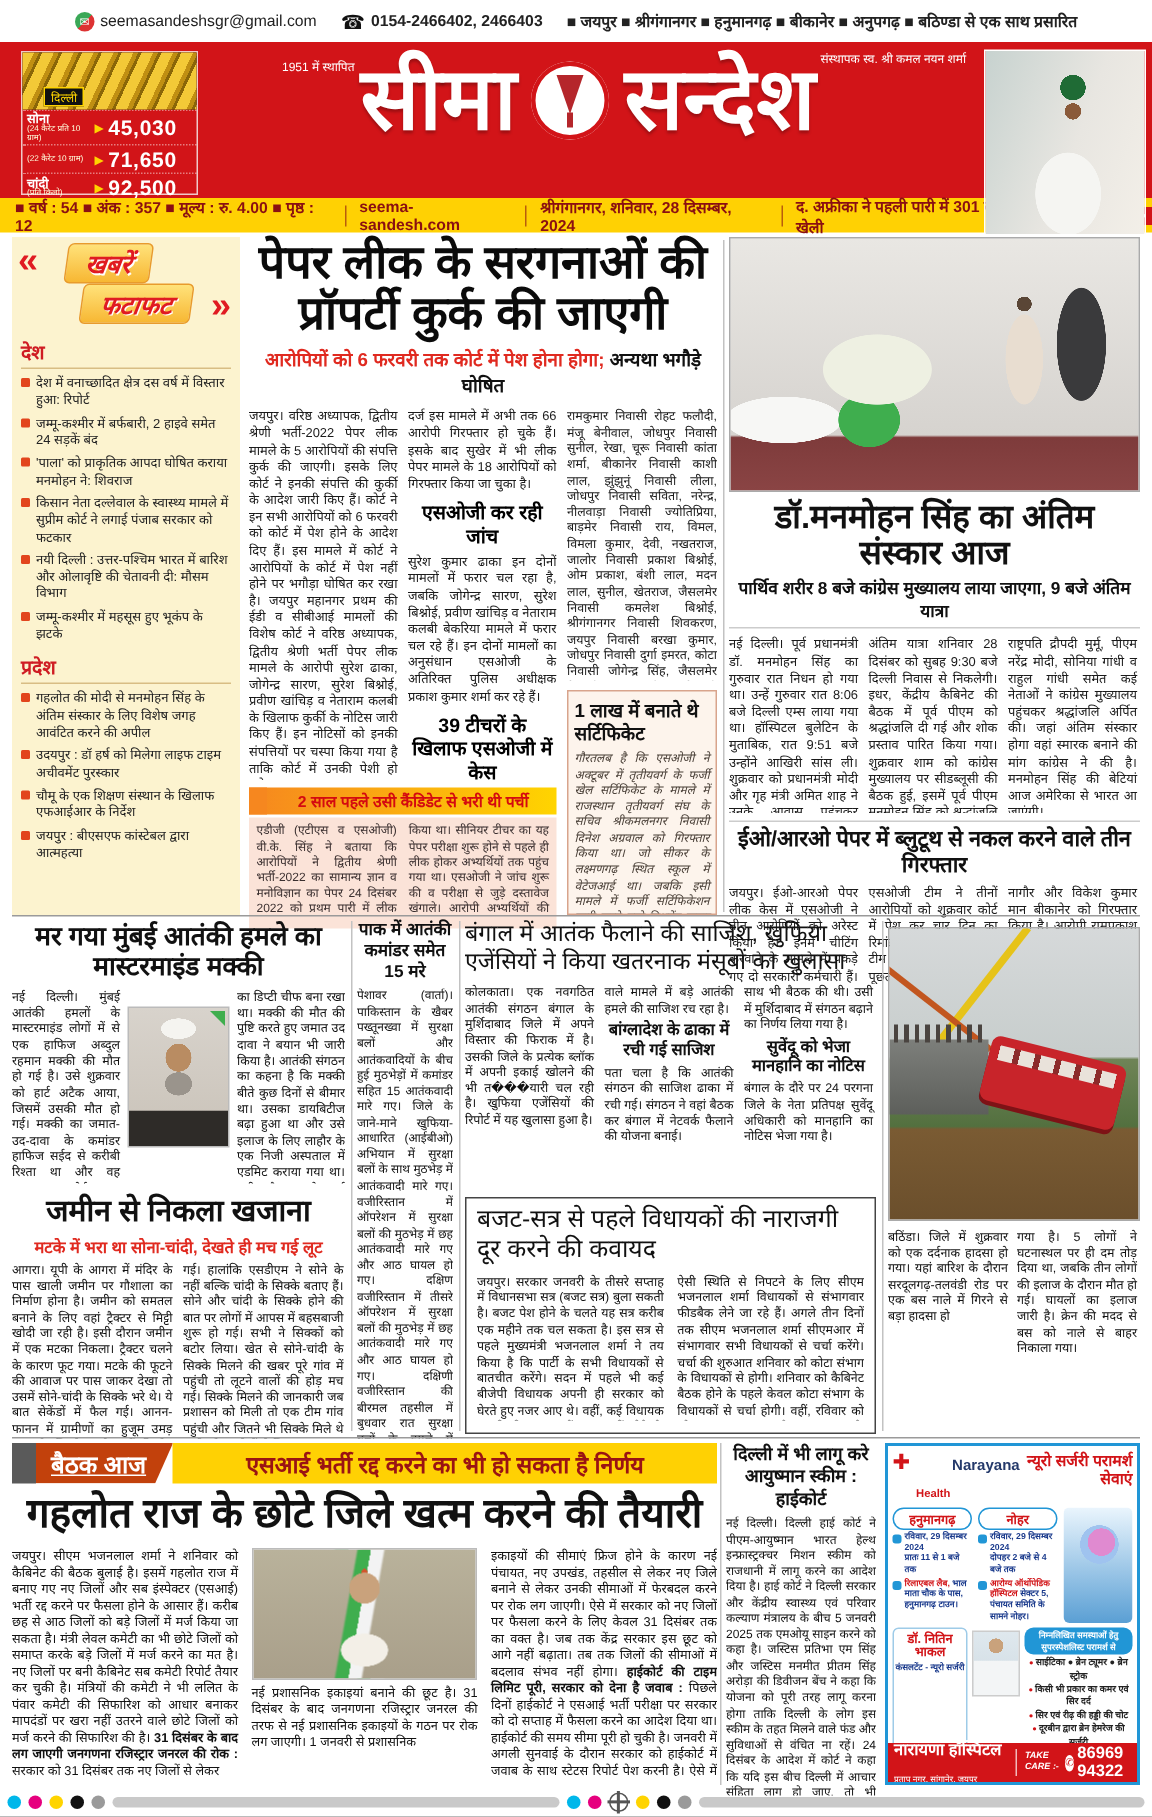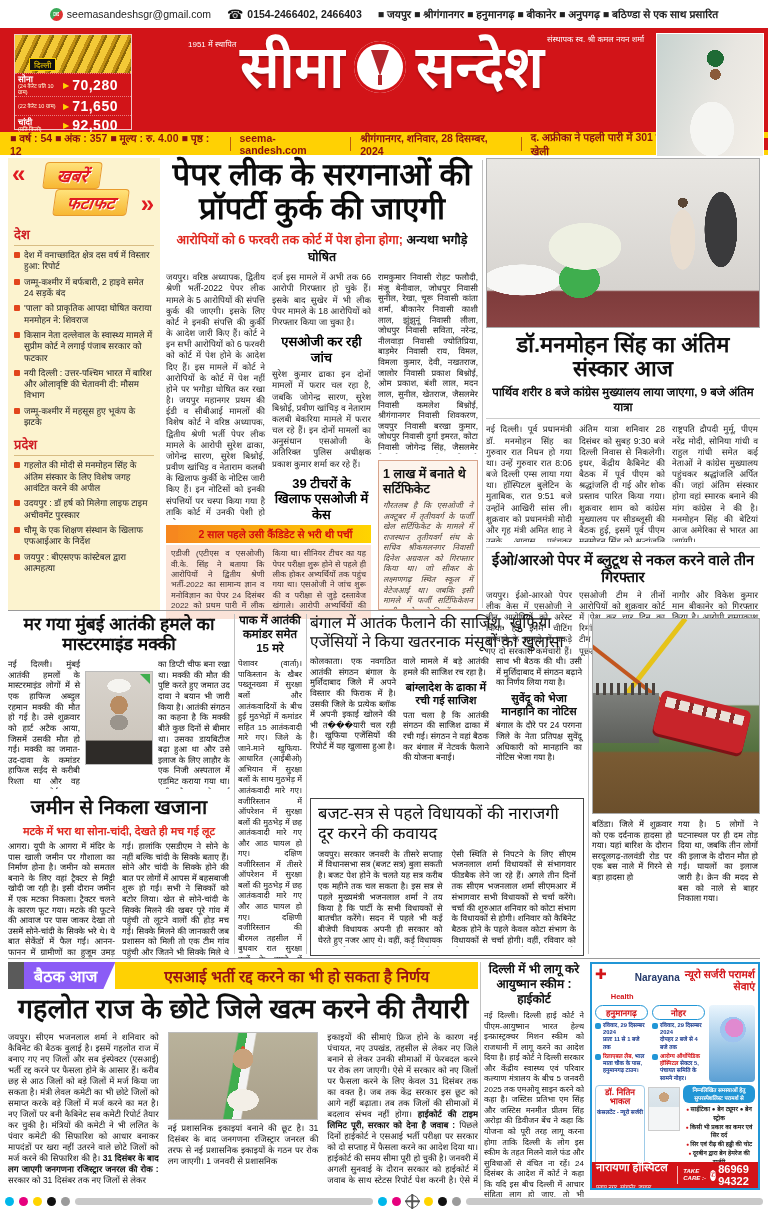--- a/index.html
+++ b/index.html
@@ -156,22 +156,22 @@
   .bridge-shape{position:absolute;left:0;top:38%;width:40%;height:26%;
      background:linear-gradient(#7d7f7b,#5d5f5b);}
   .crowd-shape{position:absolute;left:2%;top:33%;width:36%;height:6%;
      background:repeating-linear-gradient(90deg,#4a4440 0 3px,rgba(0,0,0,0) 3px 7px);}
   .bus-body{display:flex;gap:6px;margin-top:5px;height:92px;overflow:hidden;}
   .bus-col{width:80px;font-size:8.3px;text-align:justify;line-height:1.28;}
   
   .meeting{position:absolute;left:8px;top:962px;width:470px;}
   .mt-top{display:flex;height:27px;align-items:stretch;}
   .mt-sq{width:16px;background:#5a5a5a;flex:none;}
-  .mt-badge{background:#8b5cf6;color:#fff;font-weight:bold;font-size:16px;display:flex;align-items:center;
-            padding:0 18px 0 10px;clip-path:polygon(0 0,100% 0,calc(100% - 12px) 100%,0 100%);flex:none;}
+  .mt-badge{background:#c2410c;color:#fff;font-weight:bold;font-size:16px;display:flex;align-items:center;
+            padding:0 18px 0 10px;clip-path:polygon(0 0,100% 0,calc(100% - 12px) 100%,0 100%);flex:none;text-decoration:underline;}
   .mt-strip{flex:1;background:#ffd103;color:#9a1313;display:flex;align-items:center;justify-content:center;
             font-weight:bold;font-size:15.5px;}
   .mt-hl{font-size:27px;font-weight:900;text-align:center;margin-top:6px;line-height:1.1;}
   .mt-body{display:flex;gap:9px;margin-top:7px;height:152px;overflow:hidden;}
   .mt-col{flex:1;font-size:8.5px;text-align:justify;line-height:1.3;}
   .cm-photo{width:100%;height:88px;margin-bottom:3px;border:1px solid #bbb;box-sizing:border-box;
     background:
       radial-gradient(circle 15px at 50% 30%, #c9a27c 68%, rgba(0,0,0,0) 69%),
       radial-gradient(ellipse 3px 8px at 50% 22%, #d3542c 80%, rgba(0,0,0,0) 81%),
       radial-gradient(ellipse 26px 18px at 50% 78%, #f3efe7 60%, rgba(0,0,0,0) 61%),
@@ -255,21 +255,21 @@
         <span class="rates-city">दिल्ली</span>
       </div>
       <div>
 
           <div class="rate-row">
             <span class="rate-lbl">
               <span class="rate-name">सोना</span>
               <span class="rate-sub">(24 कैरेट प्रति 10 ग्राम)</span>
             </span>
             <span class="rate-arrow">▶</span>
-            <span class="rate-val">70,280</span>
+            <span class="rate-val">45,030</span>
           </div>
 
           <div class="rate-row">
             <span class="rate-lbl">
               <span class="rate-name"></span>
               <span class="rate-sub">(22 कैरेट 10 ग्राम)</span>
             </span>
             <span class="rate-arrow">▶</span>
             <span class="rate-val">71,650</span>
           </div>

